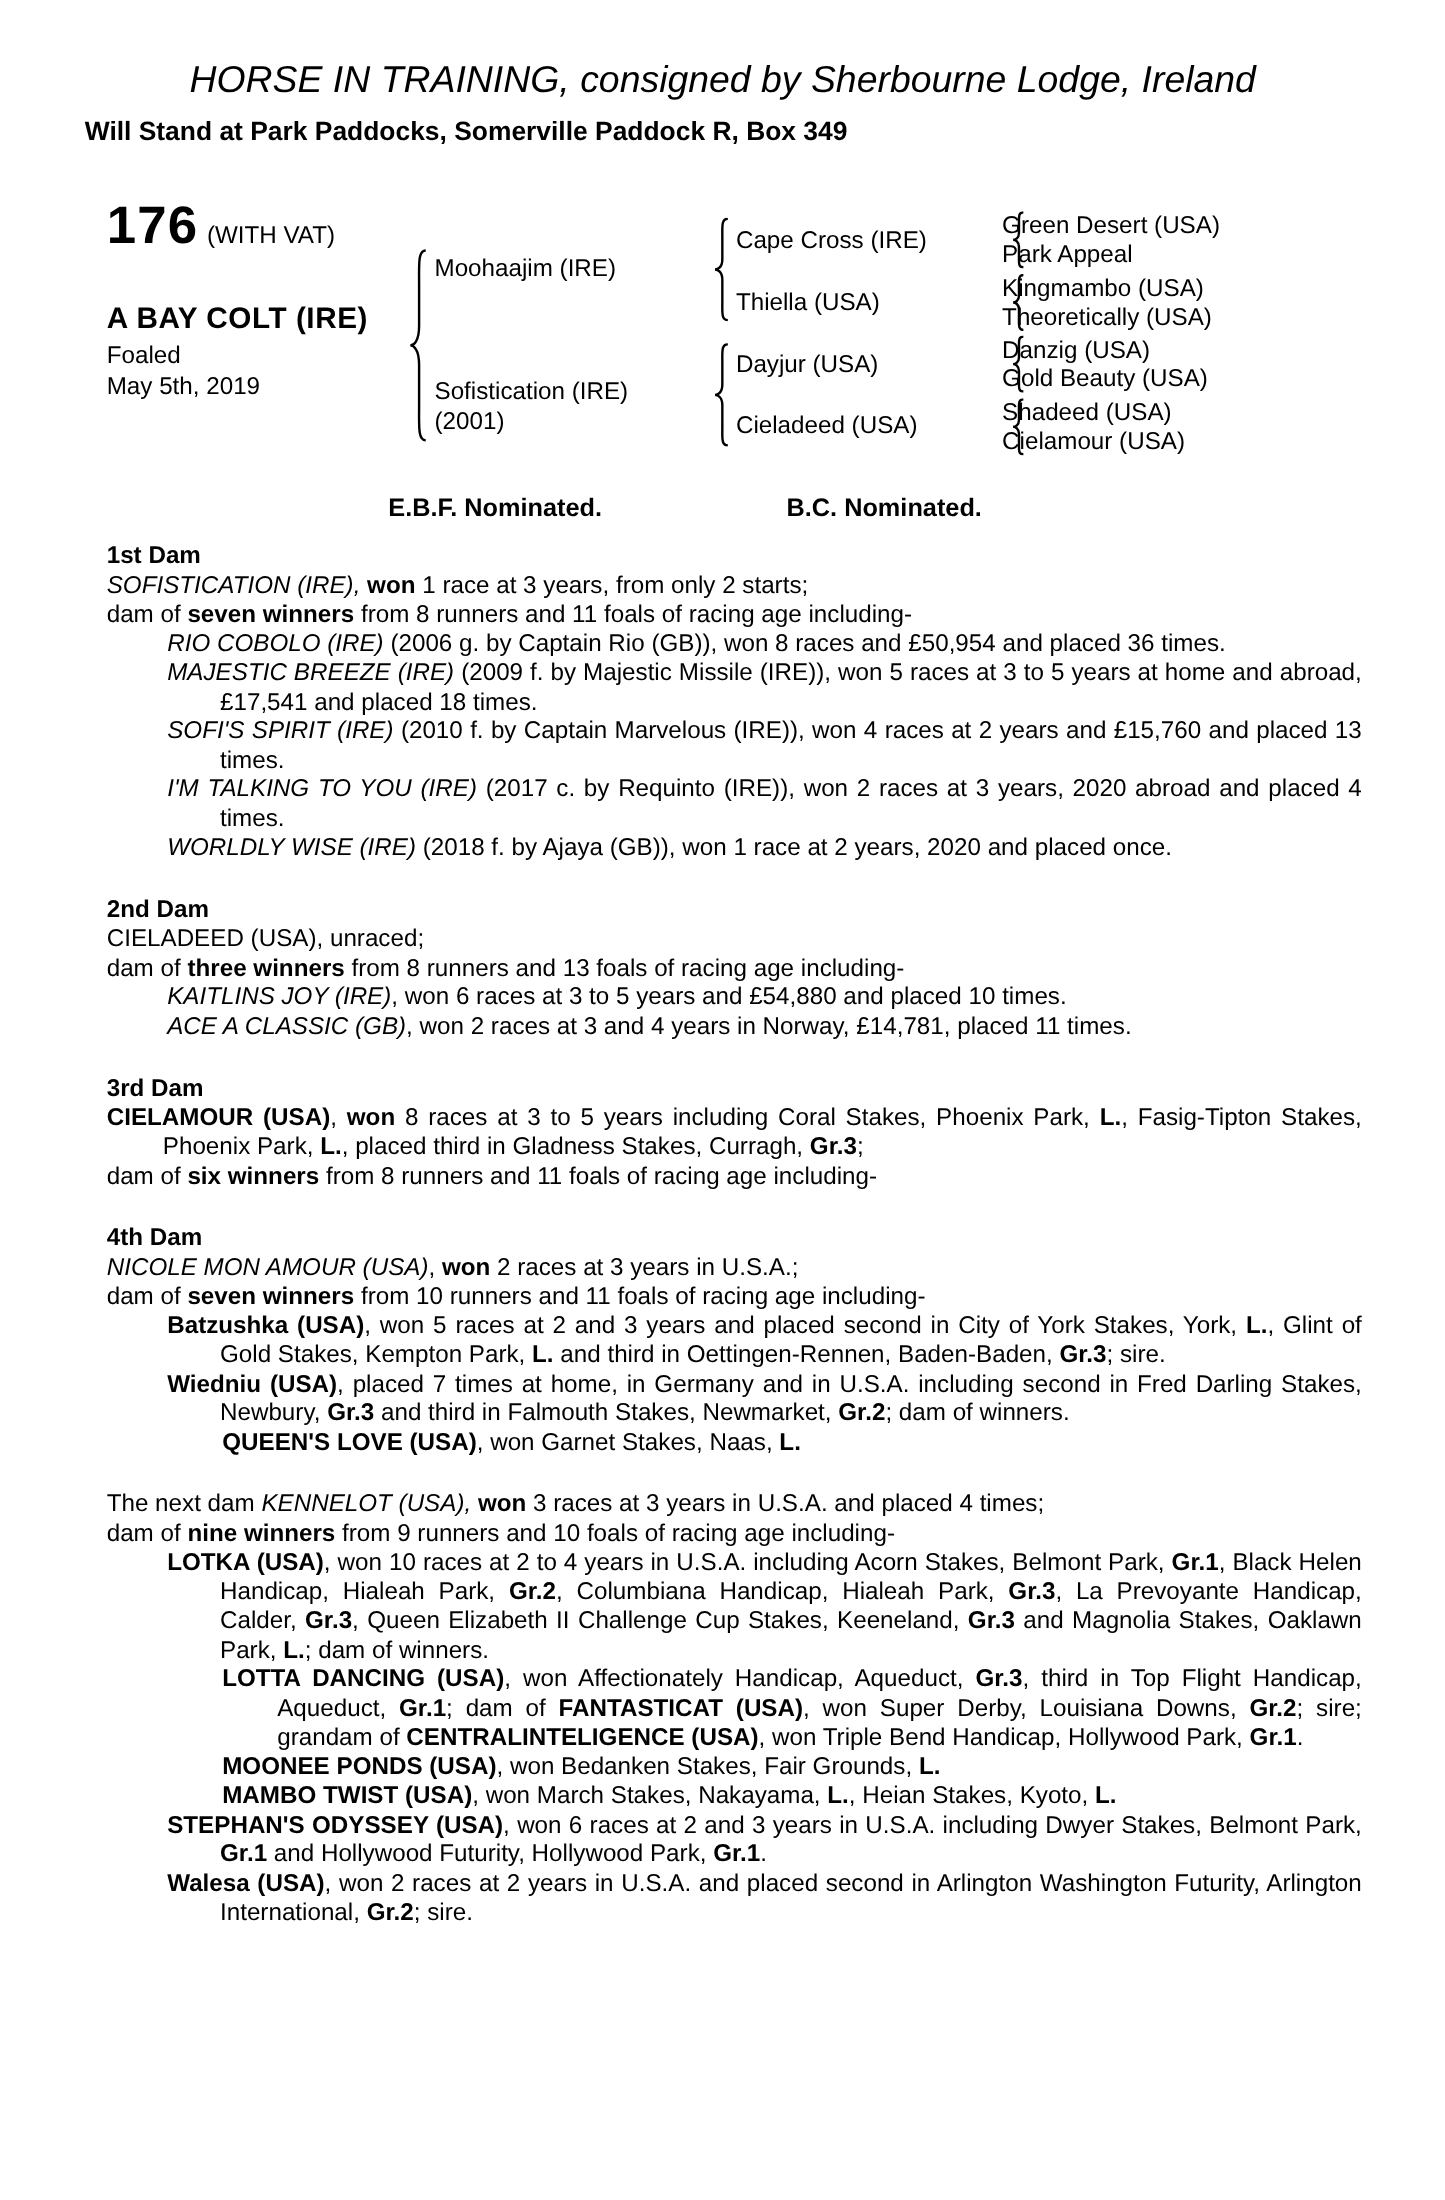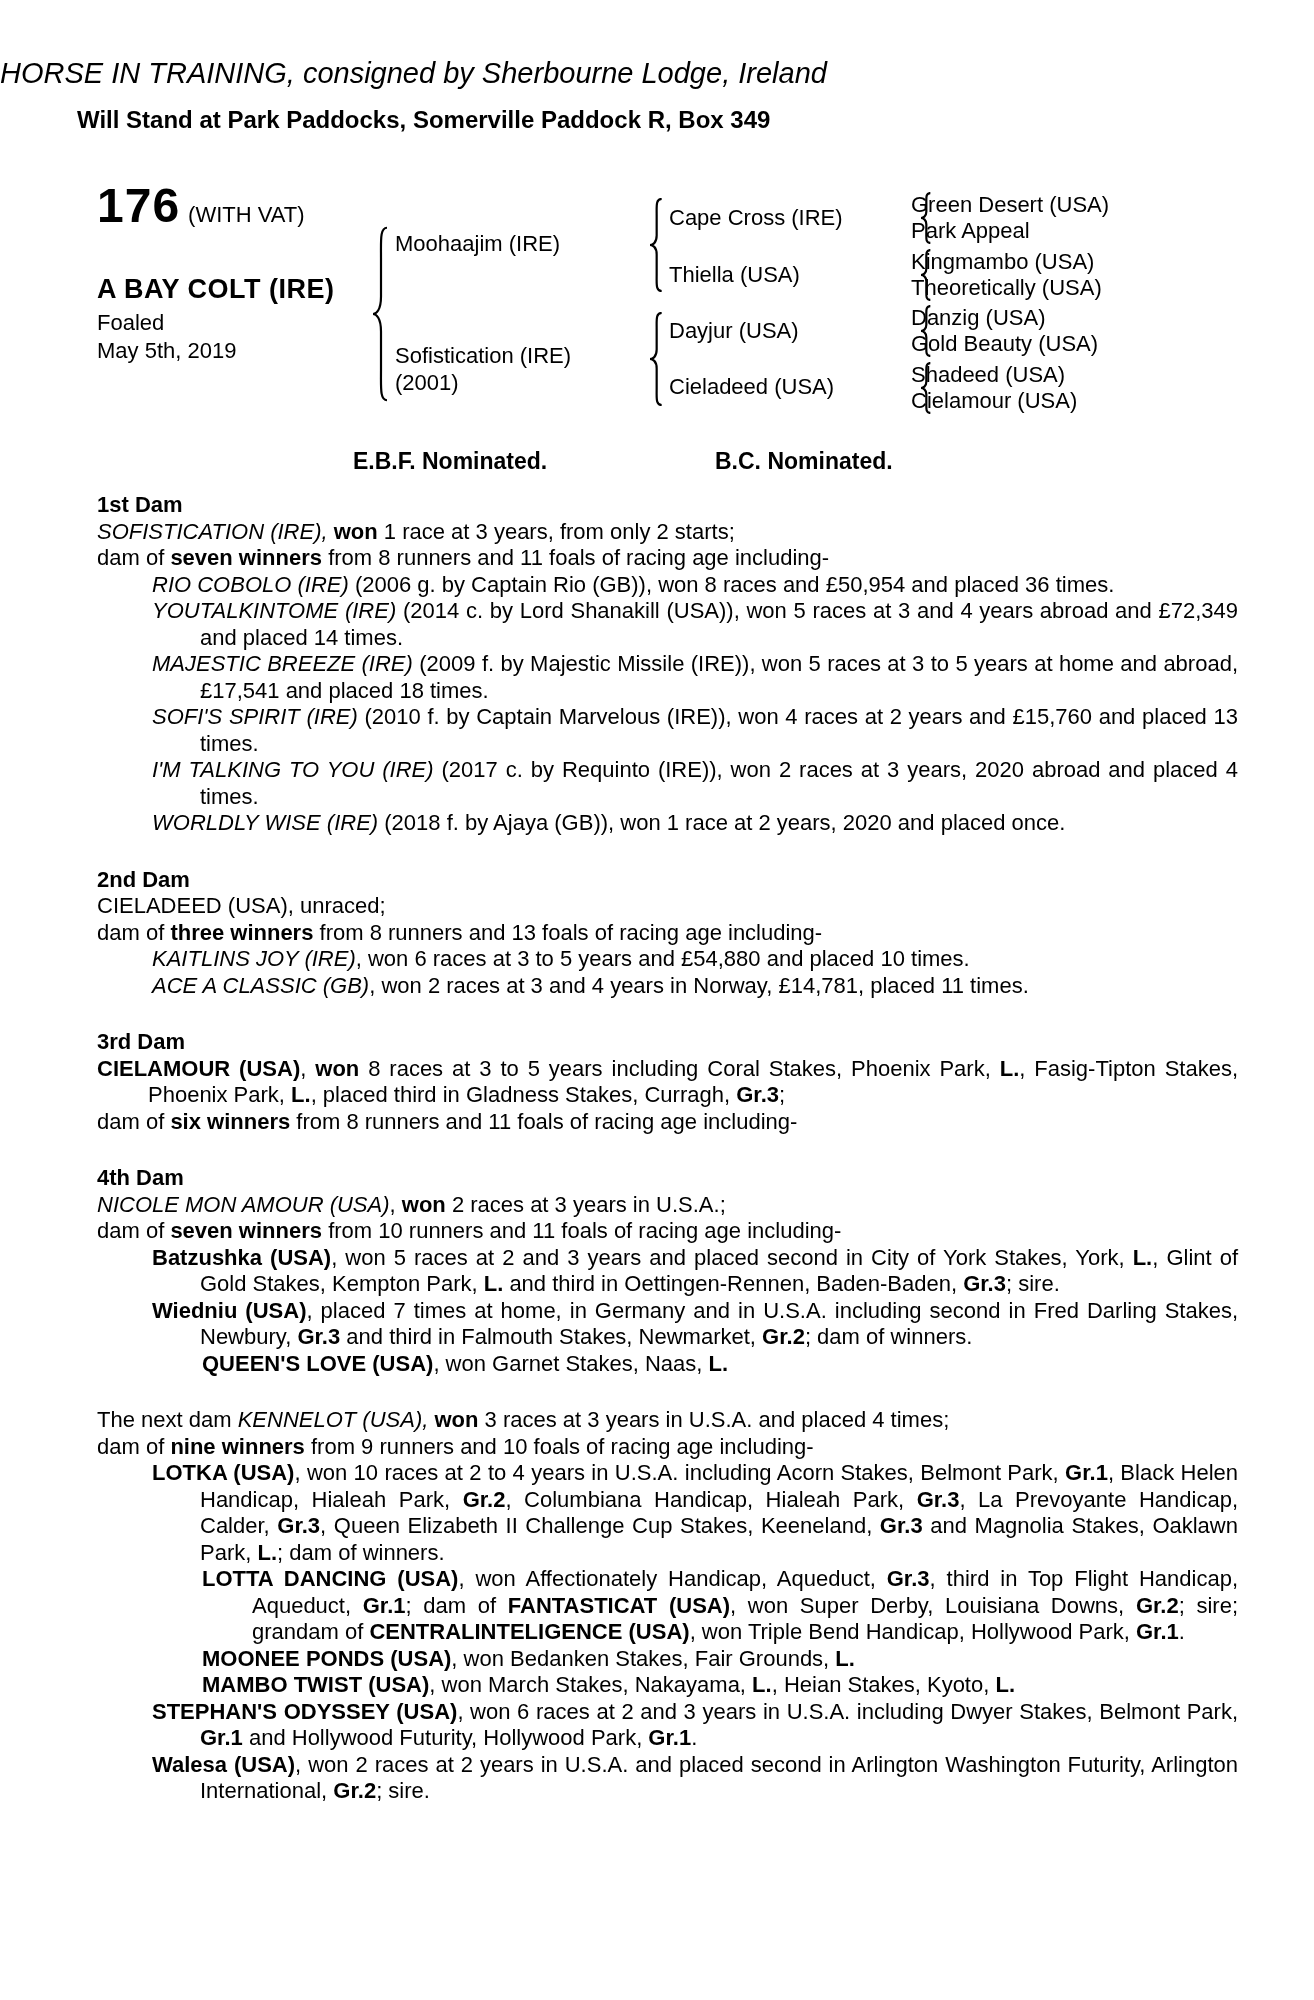--- a/index.html
+++ b/index.html
@@ -6,22 +6,22 @@
   body{
     width:1314px;height:2000px;overflow:hidden;
     color:#000;
     font-family:"Liberation Sans","DejaVu Sans",sans-serif;
     -webkit-font-smoothing:antialiased;
   }
   .page{position:relative;width:1314px;height:2000px;background:#fff;}
   .content{padding:0 76px 0 97px;}
 
   .title{
-    margin-top:56px;
-    font-style:italic;font-size:29px;line-height:34px;
+    margin-top:56px;text-align:center;
+    font-style:italic;font-size:34px;line-height:34px;
   }
   .stand{
     margin-top:16px;margin-left:-20px;
     font-weight:bold;font-size:24px;line-height:28px;
   }
 
   
   .pedigree{position:relative;height:292px;margin-top:18px;font-size:22px;}
   .pedigree .abs{position:absolute;white-space:nowrap;}
   .lot-line{top:26px;left:0;}
@@ -148,21 +148,20 @@
       <span class="nom-ebf">E.B.F. Nominated.</span>
       <span class="nom-bc">B.C. Nominated.</span>
     </div>
 
     <div id="dam-sections">
         <div class="section">
           <div class="sec-heading">1st Dam</div>
           <p class="para ind0"><span class="r-i">SOFISTICATION (IRE),</span><span> </span><span class="r-b">won</span><span> 1 race at 3 years, from only 2 starts;</span></p>
           <p class="para ind0"><span>dam of </span><span class="r-b">seven winners</span><span> from 8 runners and 11 foals of racing age including-</span></p>
           <p class="para ind1"><span class="r-i">RIO COBOLO (IRE)</span><span> (2006 g. by Captain Rio (GB)), won 8 races and £50,954 and placed 36 times.</span></p>
-          <p class="para ind1"><span class="r-i">YOUTALKINTOME (IRE)</span><span> (2014 c. by Lord Shanakill (USA)), won 5 races at 3 and 4 years abroad and £72,349 and placed 14 times.</span></p>
           <p class="para ind1"><span class="r-i">MAJESTIC BREEZE (IRE)</span><span> (2009 f. by Majestic Missile (IRE)), won 5 races at 3 to 5 years at home and abroad, £17,541 and placed 18 times.</span></p>
           <p class="para ind1"><span class="r-i">SOFI'S SPIRIT (IRE)</span><span> (2010 f. by Captain Marvelous (IRE)), won 4 races at 2 years and £15,760 and placed 13 times.</span></p>
           <p class="para ind1"><span class="r-i">I'M TALKING TO YOU (IRE)</span><span> (2017 c. by Requinto (IRE)), won 2 races at 3 years, 2020 abroad and placed 4 times.</span></p>
           <p class="para ind1"><span class="r-i">WORLDLY WISE (IRE)</span><span> (2018 f. by Ajaya (GB)), won 1 race at 2 years, 2020 and placed once.</span></p>
         </div>
         <div class="section">
           <div class="sec-heading">2nd Dam</div>
           <p class="para ind0"><span>CIELADEED (USA), unraced;</span></p>
           <p class="para ind0"><span>dam of </span><span class="r-b">three winners</span><span> from 8 runners and 13 foals of racing age including-</span></p>
           <p class="para ind1"><span class="r-i">KAITLINS JOY (IRE)</span><span>, won 6 races at 3 to 5 years and £54,880 and placed 10 times.</span></p>

